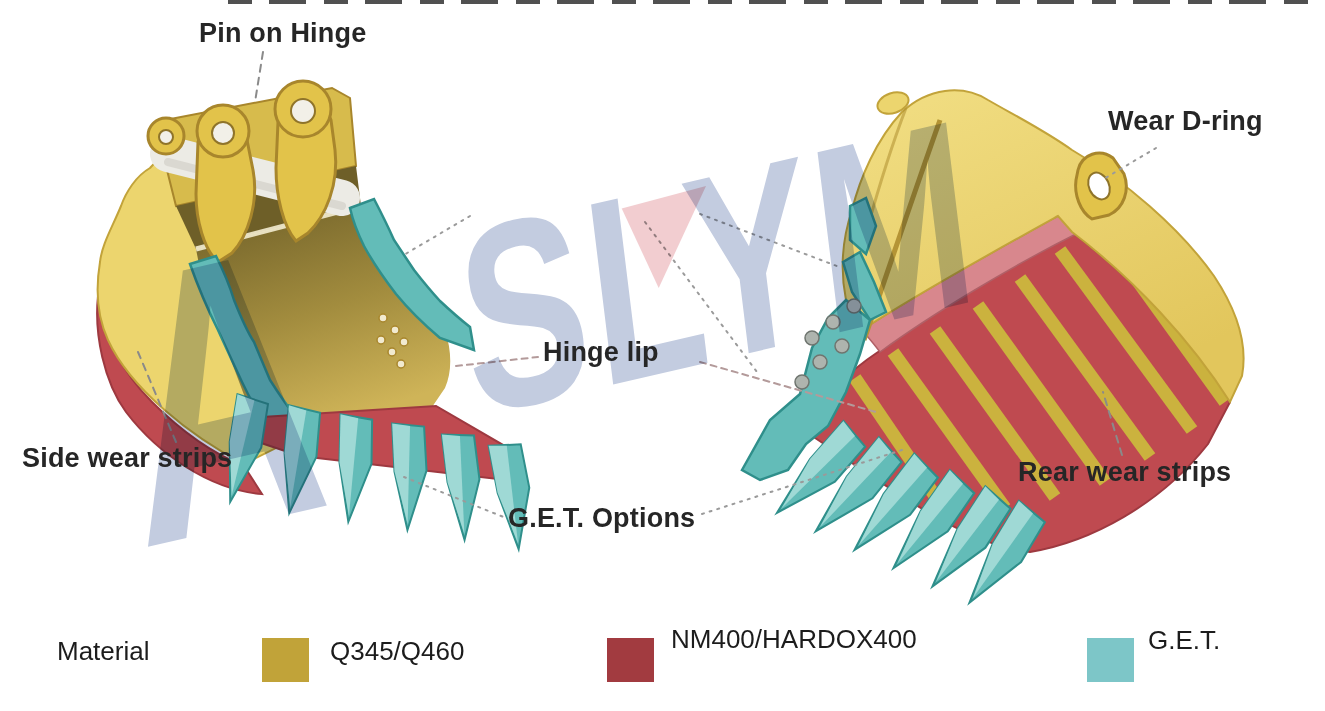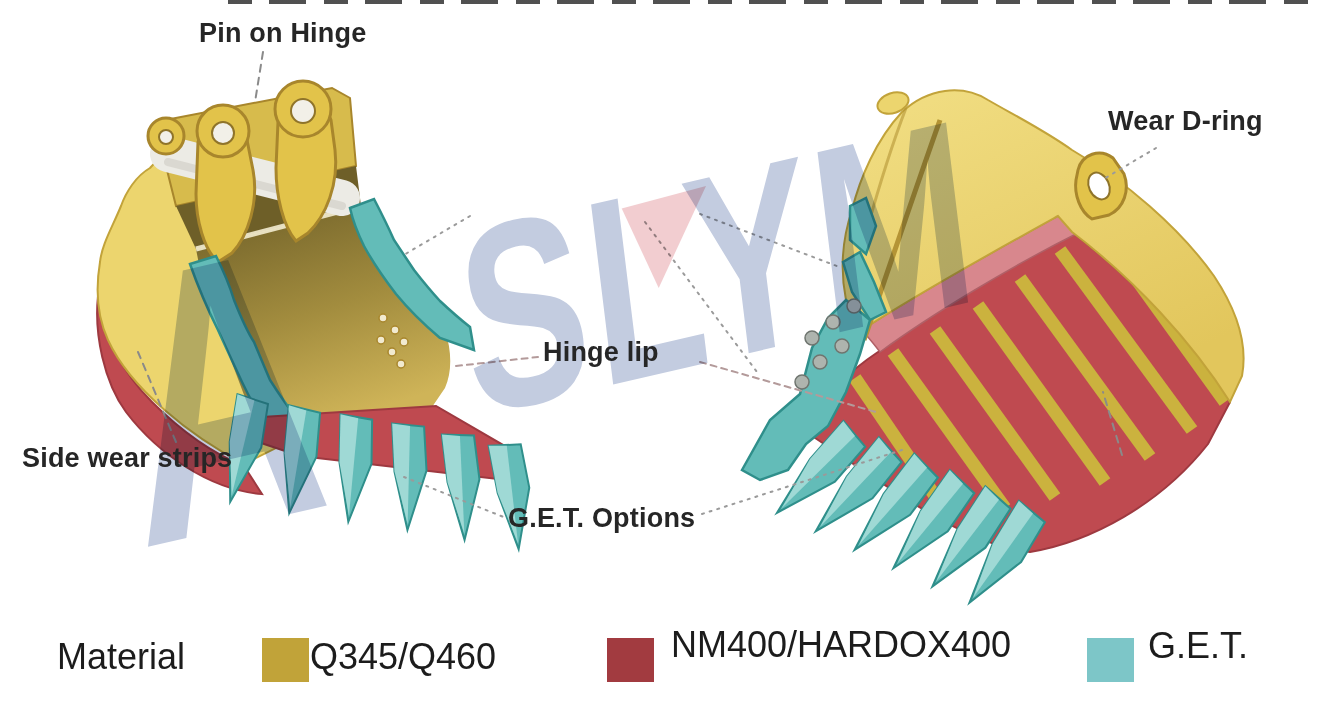--- a/index.html
+++ b/index.html
@@ -27,21 +27,21 @@
   .wm-triangle{
     left:620px;top:186px;width:86px;height:102px;background:#f2cdd0;
     clip-path:polygon(2% 22%,100% 0%,45% 100%);
   }
   .callout{
     position:absolute;z-index:3;font-weight:bold;font-size:27px;color:#262626;
     white-space:nowrap;letter-spacing:0.2px;text-align:center;
   }
   .legend{position:absolute;z-index:3;left:0;top:0;width:100%;height:0;}
   .legend-text{
-    position:absolute;font-size:36px;font-weight:400;color:#1c1c1c;white-space:nowrap;
+    position:absolute;font-size:26px;font-weight:400;color:#1c1c1c;white-space:nowrap;
   }
   .swatch{position:absolute;width:47px;height:44px;}
 </style>
 </head>
 <body>
 
 <div class="stage">
 
   <div class="top-fragments"></div>
 
@@ -208,24 +208,25 @@
 
   <div class="watermark wm-text wm-a">A</div>
   <div class="watermark wm-text wm-main">SLYM</div>
   <div class="watermark wm-triangle"></div>
 
   <div class="callout" style="left:199px;top:18px">Pin on Hinge</div>
   <div class="callout" style="left:1108px;top:106px">Wear D-ring</div>
   <div class="callout" style="left:543px;top:337px">Hinge lip</div>
   <div class="callout" style="left:508px;top:503px">G.E.T. Options</div>
   <div class="callout" style="left:22px;top:443px">Side wear strips</div>
+  <div class="callout" style="left:1018px;top:457px">Rear wear strips</div>
 
   <div class="legend">
     <span class="legend-text" style="left:57px;top:636px">Material</span>
     <span class="swatch" style="left: 262px; top: 638px; background: rgb(193, 163, 57);"></span>
-    <span class="legend-text" style="left:310px;top:636px">Q345/Q460</span>
+    <span class="legend-text" style="left:330px;top:636px">Q345/Q460</span>
     <span class="swatch" style="left: 607px; top: 638px; background: rgb(162, 59, 64);"></span>
     <span class="legend-text" style="left:671px;top:624px">NM400/HARDOX400</span>
     <span class="swatch" style="left: 1087px; top: 638px; background: rgb(125, 198, 200);"></span>
     <span class="legend-text" style="left:1148px;top:625px">G.E.T.</span>
   </div>
 
 </div>
 
 </body></html>

